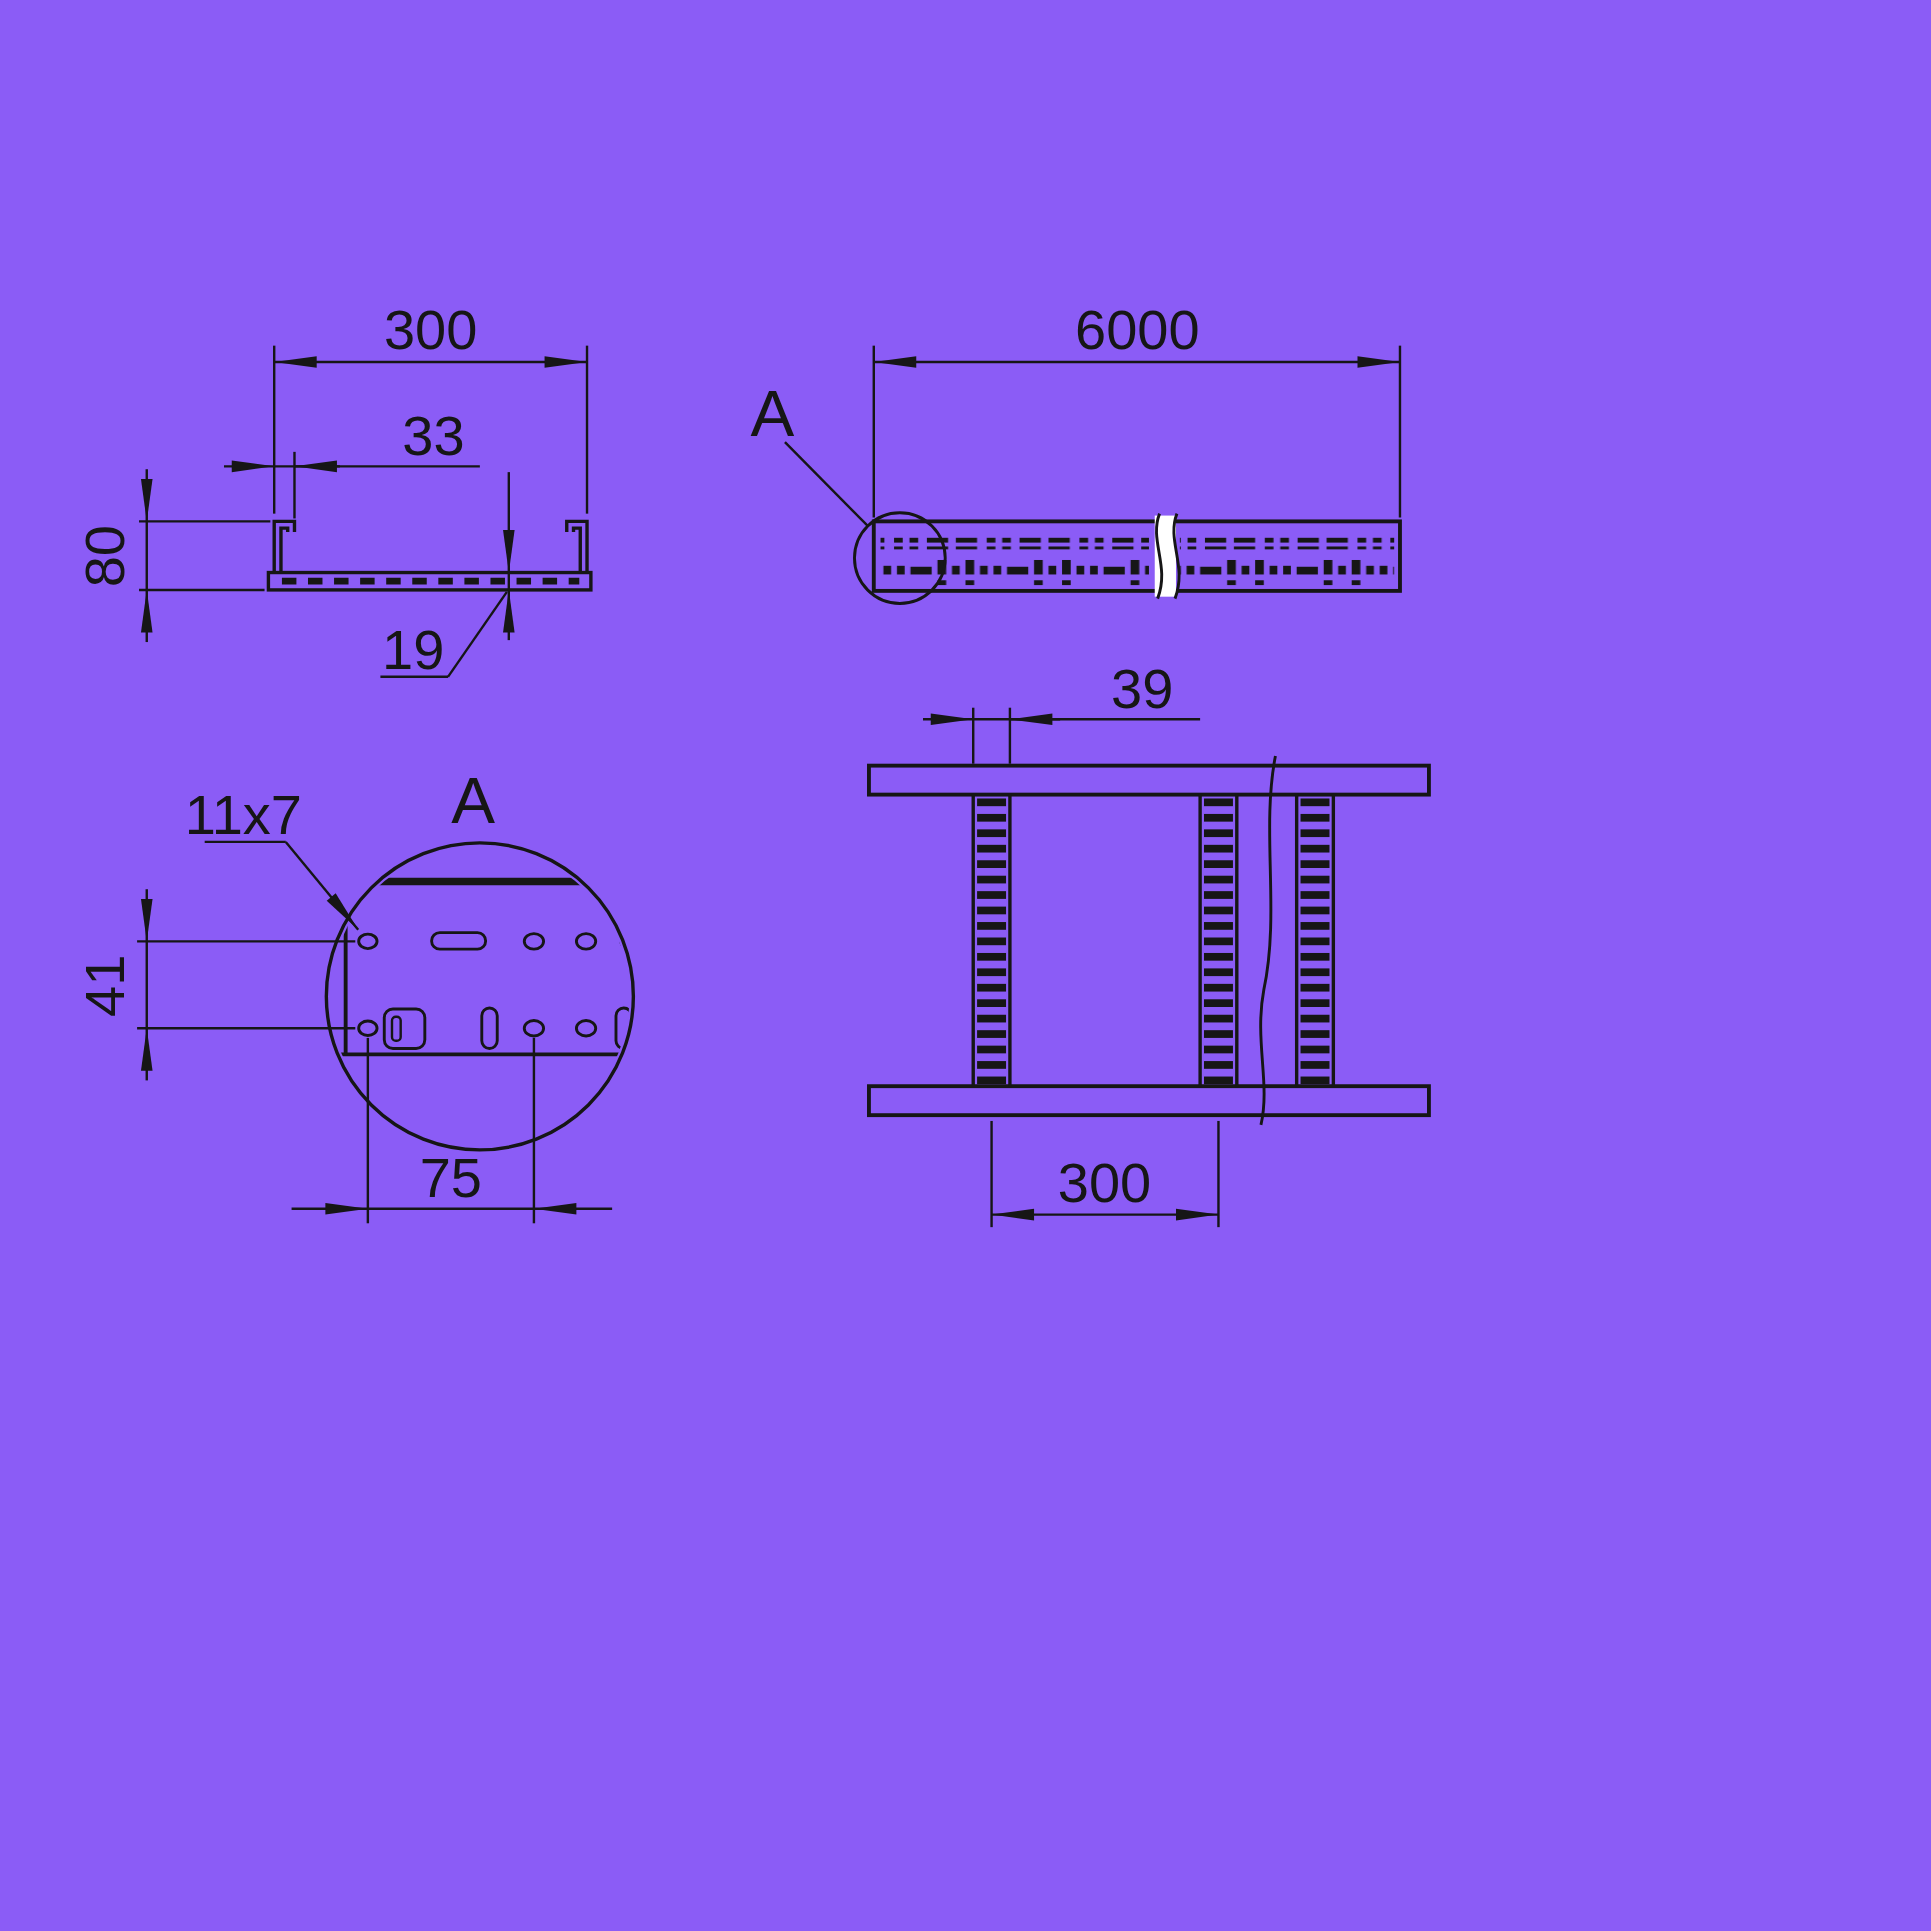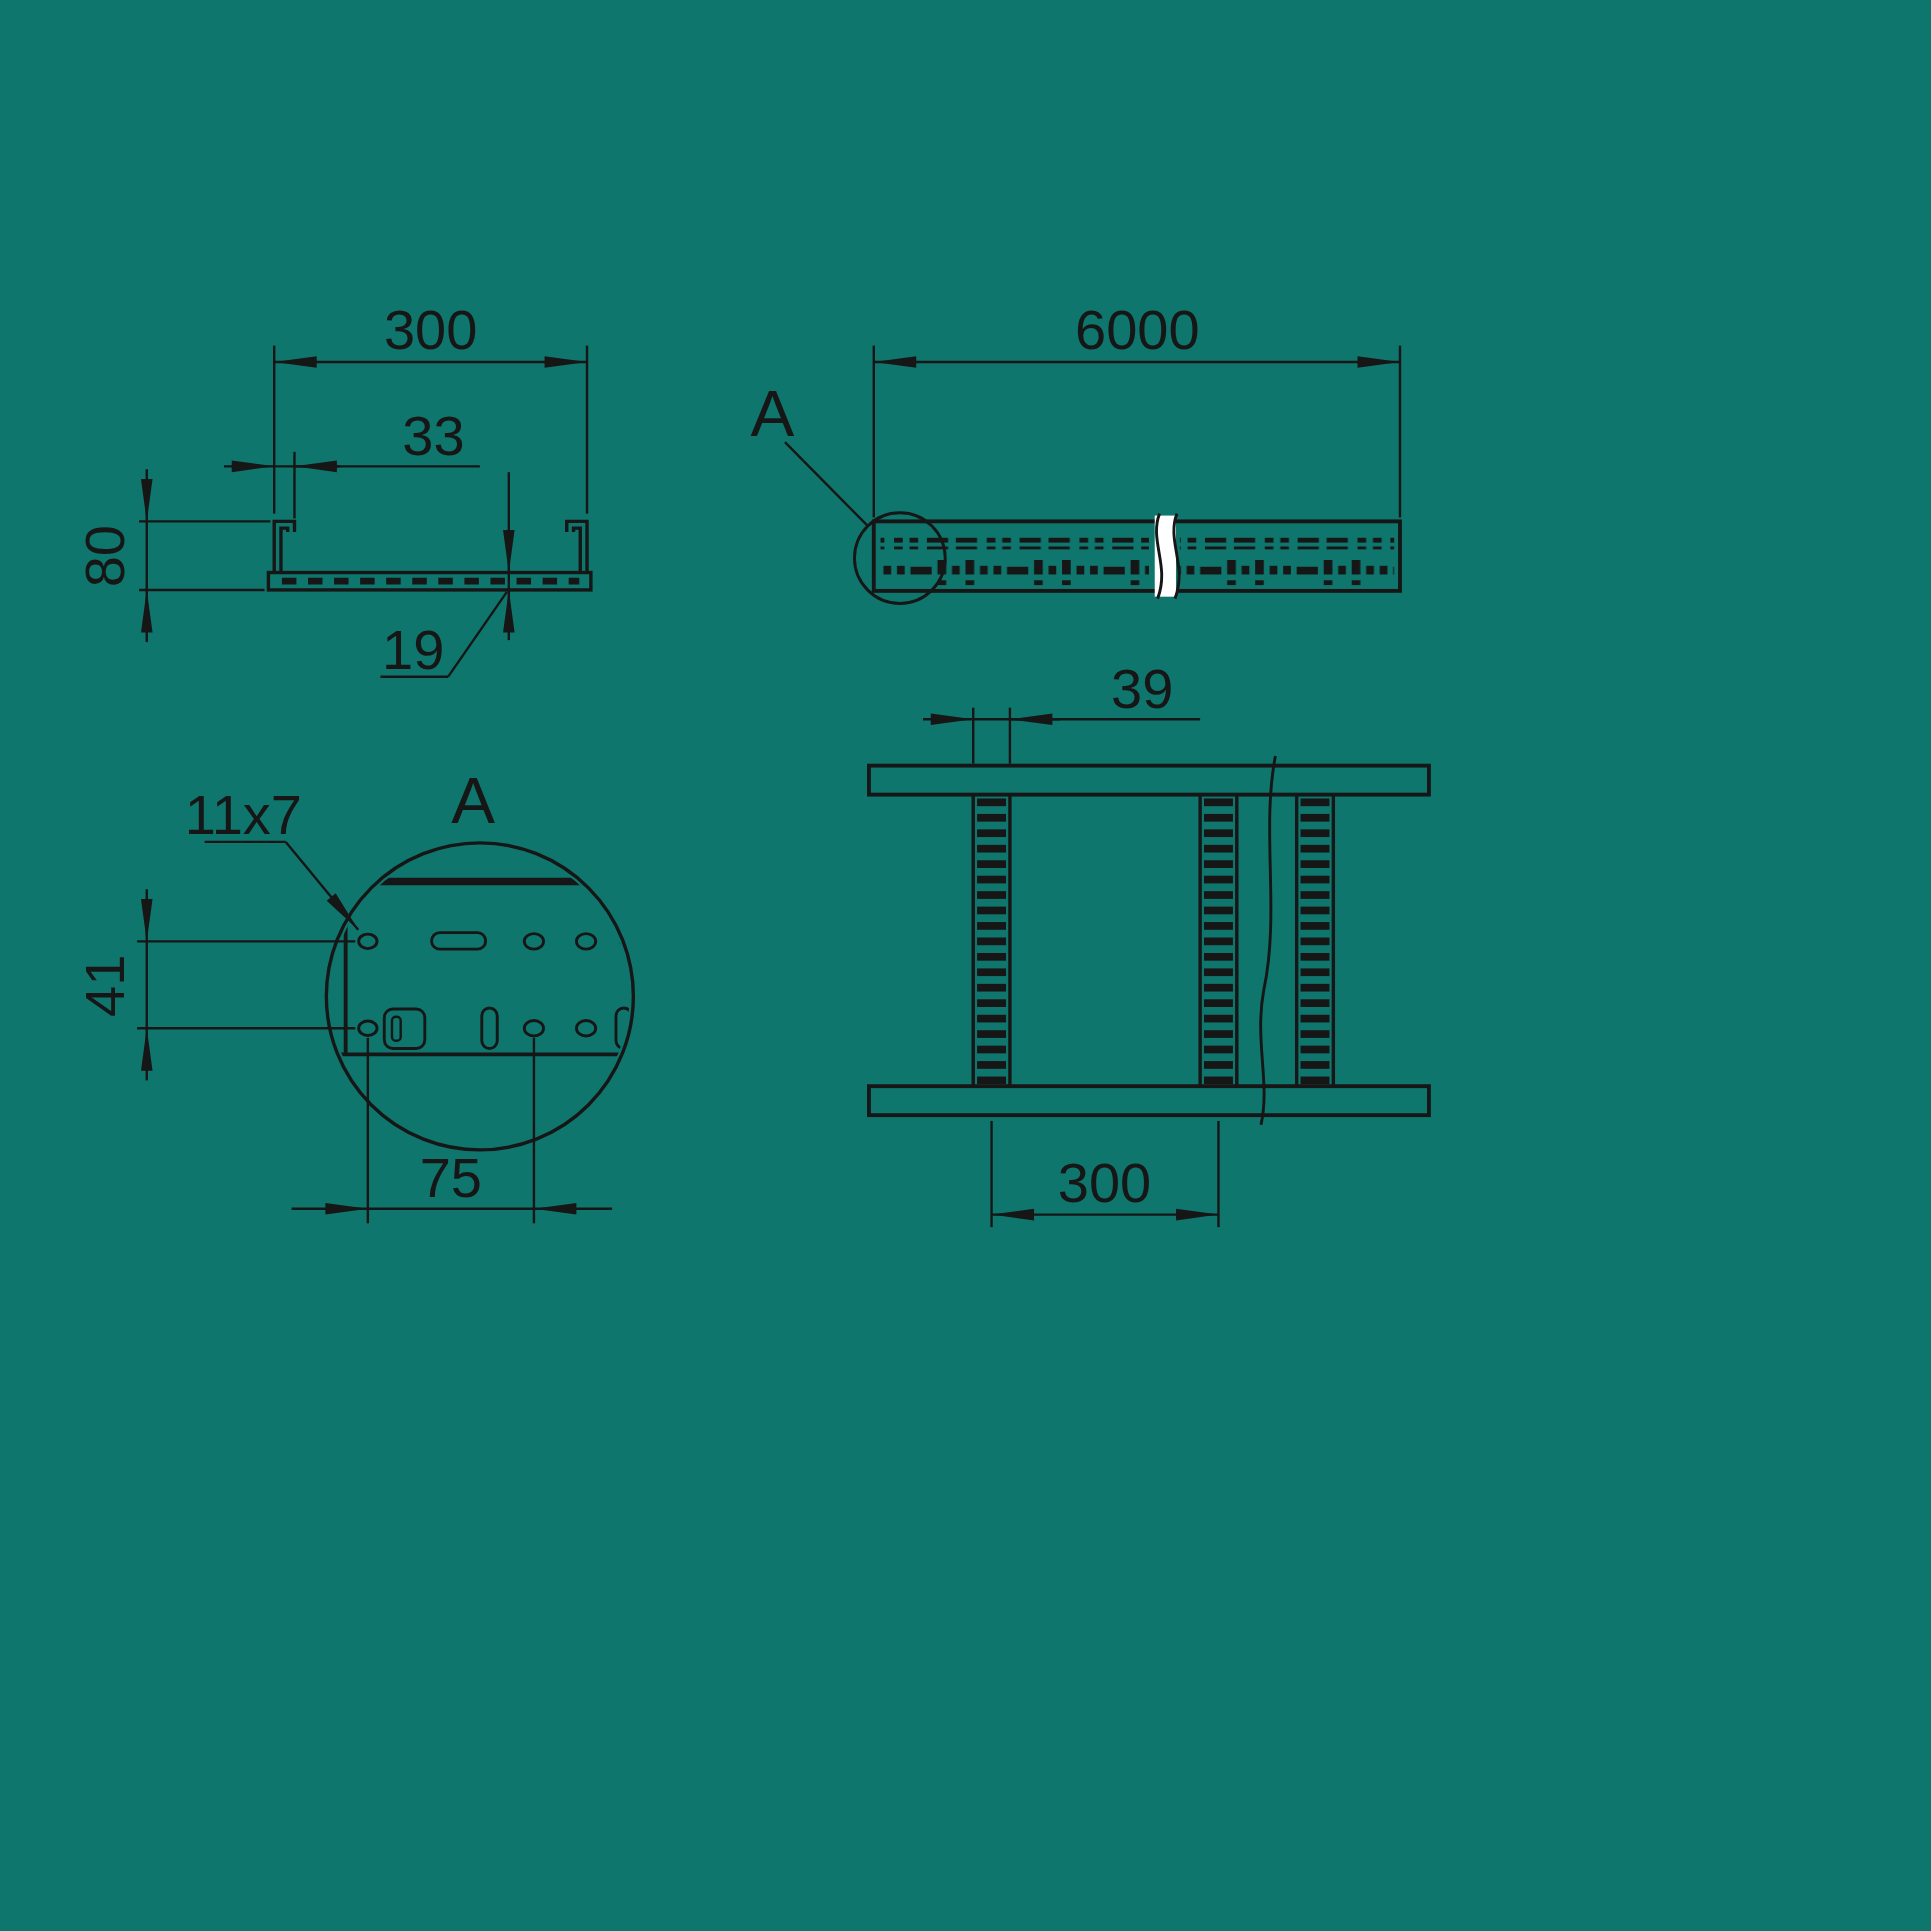--- a/index.html
+++ b/index.html
@@ -1,16 +1,16 @@
 <!DOCTYPE html>
 <html><head>
 <meta charset="utf-8">
 <style>
   html,body{margin:0;padding:0;background:#fff;}
-  .canvas{width:1931px;height:1931px;background:#0f766e;position:relative;font-family:"Liberation Sans",sans-serif;}
+  .canvas{width:1931px;height:1931px;background:#8b5cf6;position:relative;font-family:"Liberation Sans",sans-serif;}
   svg{display:block;}
   text{font-family:"Liberation Sans",sans-serif;fill:#161616;}
   .obj{stroke:#161616;stroke-width:4;fill:none;}
   .obj35{stroke:#161616;stroke-width:3.5;fill:none;}
   .obj3{stroke:#161616;stroke-width:3;fill:none;}
   .thin{stroke:#161616;stroke-width:2.5;fill:none;}
   .dimtext{font-size:58px;}
   .reftext{font-size:68px;}
 </style>
 </head>

